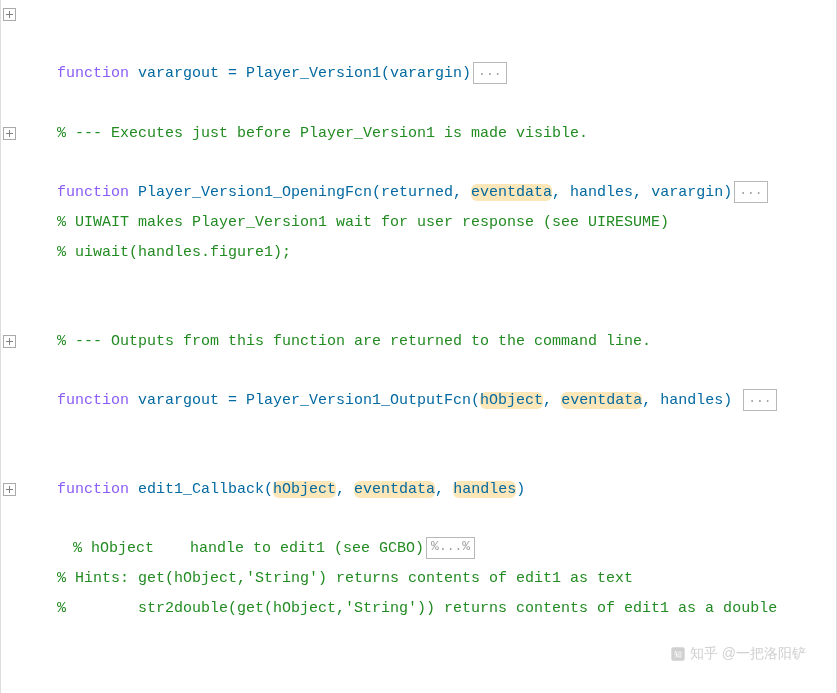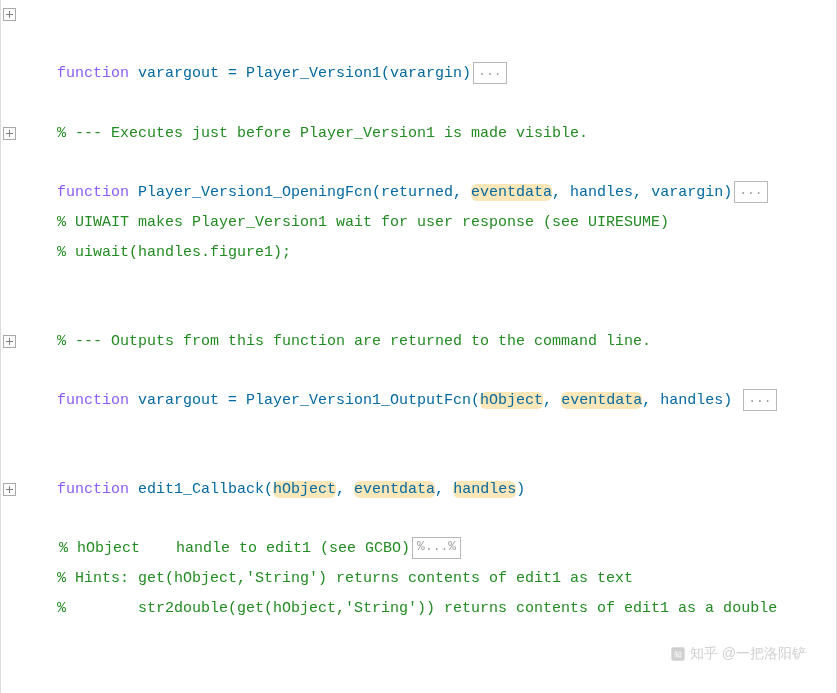--- a/index.html
+++ b/index.html
@@ -142,21 +142,21 @@
   <div class="line"></div>
 
   <div class="line"></div>
 
   <div class="line"></div>
 
   <div class="line">
     <span class="kw">function</span><span class="txt"> edit1_Callback(</span><span class="txt hl">hObject</span><span class="txt">, </span><span class="txt hl">eventdata</span><span class="txt">, </span><span class="txt hl">handles</span><span class="txt">)</span>
   </div>
 
-  <div class="line" style="padding-left:2px;">
+  <div class="line" style="padding-left:16px;">
     <div class="fold-btn"></div>
     <span style="display:inline-block;width:20px"></span><span class="cm">% hObject    handle to edit1 (see GCBO)</span><span class="ellipsis-box">%...%</span>
   </div>
 
   <div class="line"></div>
 
   <div class="line">
     <span class="cm">% Hints: get(hObject,'String') returns contents of edit1 as text</span>
   </div>
 

